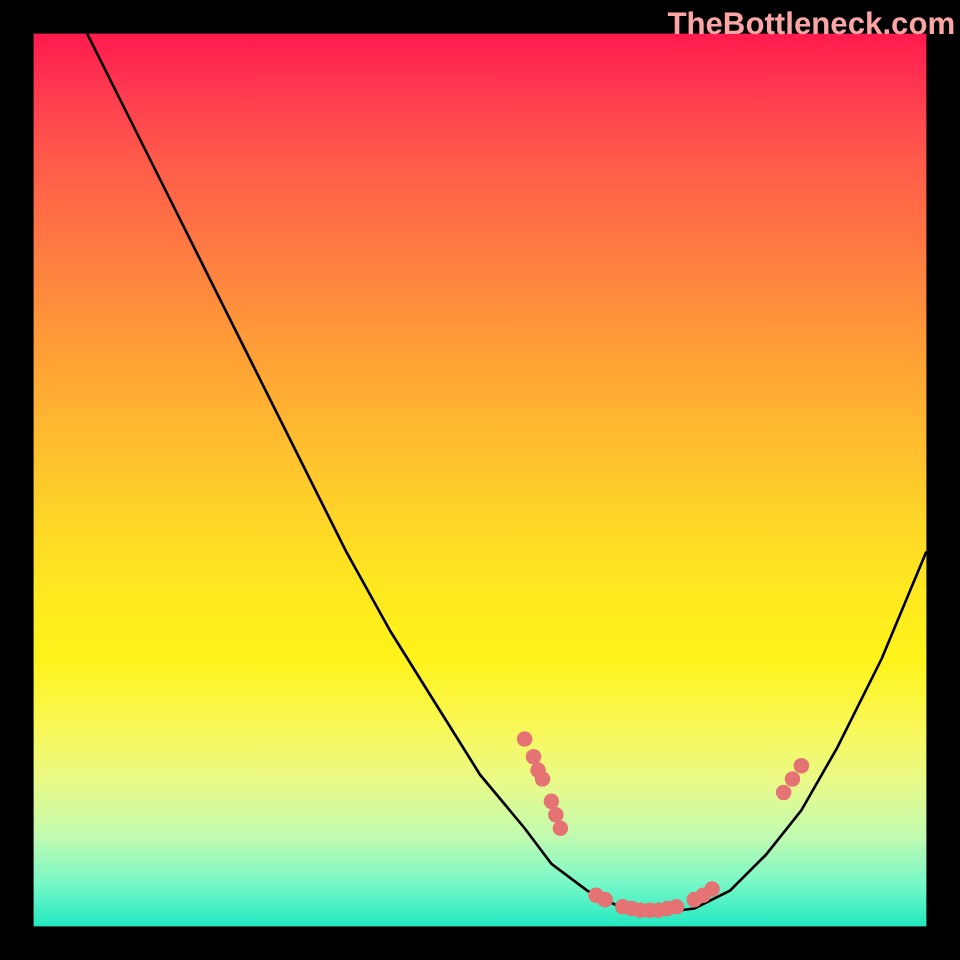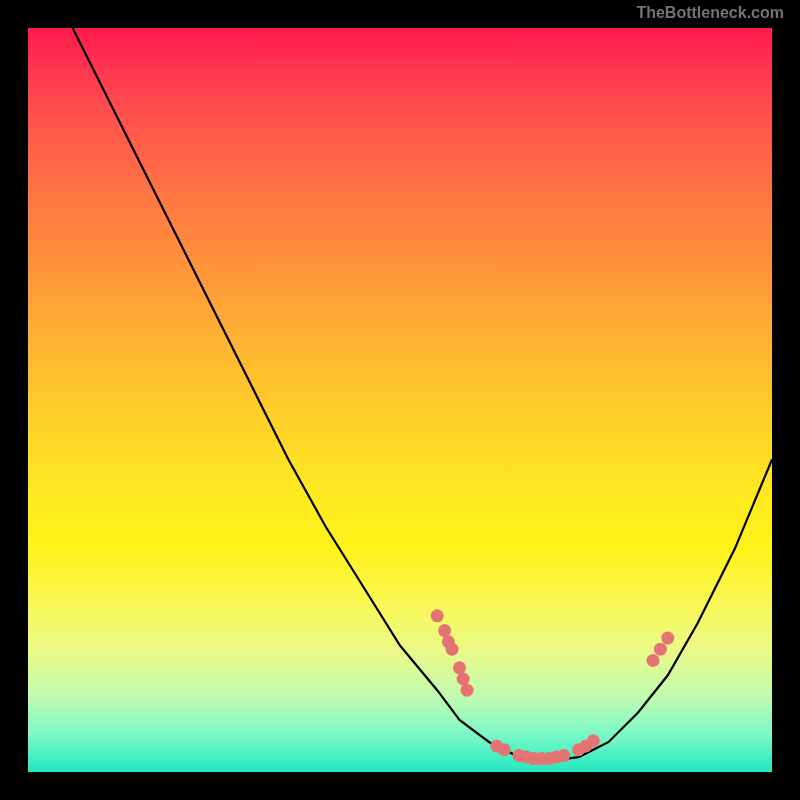--- a/index.html
+++ b/index.html
@@ -6,23 +6,23 @@
   body {
     width: 800px;
     height: 800px;
     background: #000;
     position: relative;
     font-family: Arial, sans-serif;
   }
   .watermark {
     position: absolute;
     top: 4px;
-    right: 16px;
-    color: #737373;
-    font-size: 16px;
+    right: 4px;
+    color: #fca5a5;
+    font-size: 26px;
     font-weight: bold;
     z-index: 10;
   }
   .plot-area {
     position: absolute;
     top: 28px;
     left: 28px;
     width: 744px;
     height: 744px;
     background: linear-gradient(to bottom,

